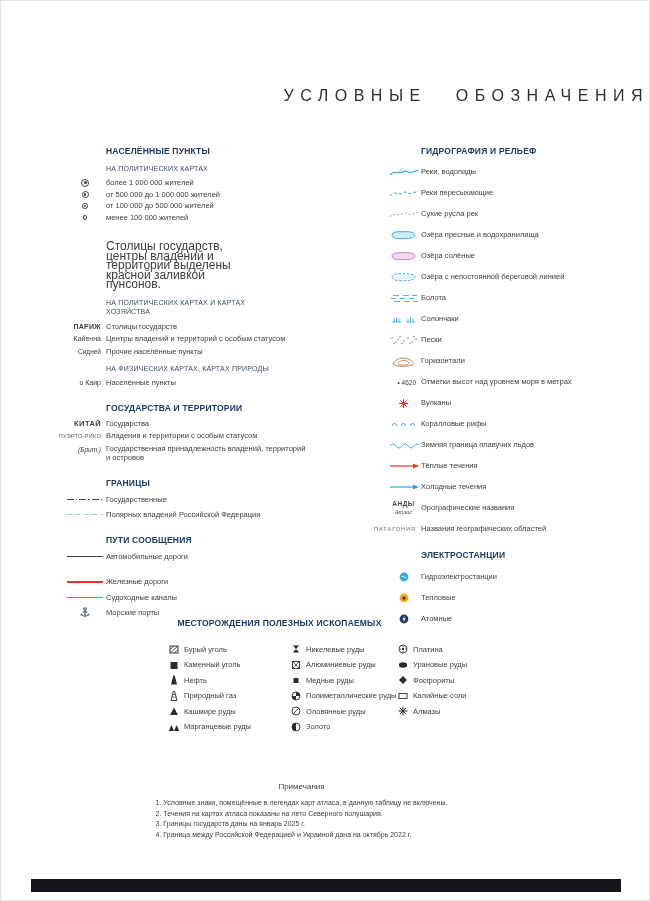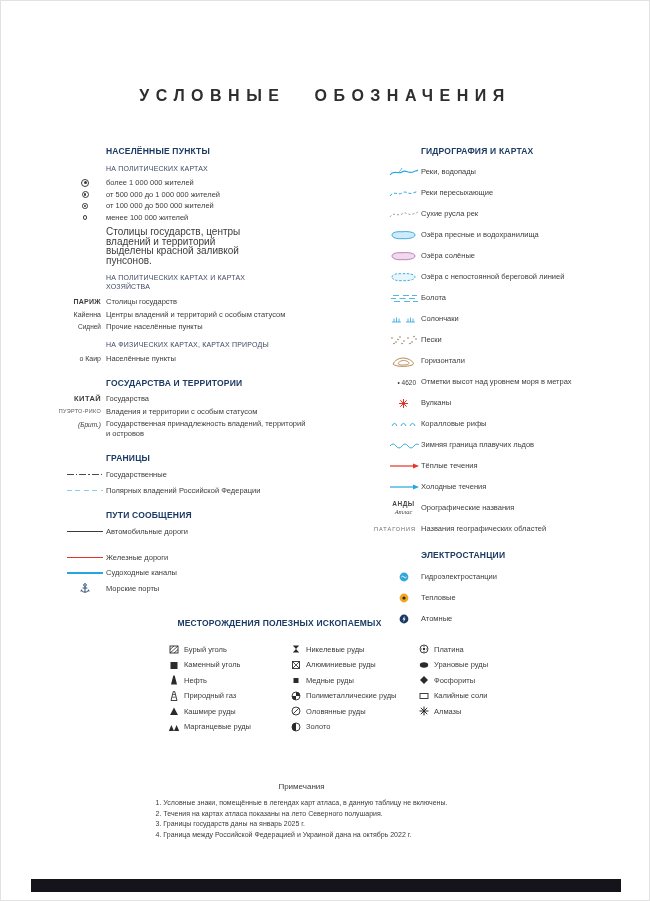--- a/index.html
+++ b/index.html
@@ -1,21 +1,21 @@
 <!DOCTYPE html>
 <html><head>
 <meta charset="utf-8">
 <style>
   * { margin:0; padding:0; box-sizing:border-box; }
   html,body { background:#f4f4f4; }
   body { font-family:"Liberation Sans", sans-serif; }
   .page { position:relative; width:650px; height:901px; background:#fff; border:1px solid #e2e2e2; overflow:hidden; margin:0 auto; }
 
-  .title { position:absolute; top:86px; left:0; right:0; text-align:center;
-           font-size:16px; font-weight:bold; letter-spacing:6.5px; word-spacing:18px; color:#2e2e2e; }
+  .title { position:absolute; top:86px; left:0; right:0; text-align:right;
+           font-size:16px; font-weight:normal; letter-spacing:6.5px; word-spacing:18px; color:#2e2e2e; }
 
   .col { position:absolute; top:145px; }
   .col-left  { left:63px;  width:288px; }
   .col-right { left:385px; width:232px; }
 
   .sec { margin-top:0; }
   .sec-h { font-size:8.5px; font-weight:bold; color:#1c3a63; letter-spacing:.2px; line-height:10px; }
   .col-left  .sec-h { margin-left:42px; }
   .col-right .sec-h { margin-left:35px; }
   .mt16 { margin-top:15px; }
@@ -27,21 +27,21 @@
   .col-left  .row { margin-top:3px; }
   .col-left  .row.tight { margin-top:2px; }
   .col-right .row { margin-bottom:5px; min-height:16px; }
   .sym { flex:none; display:flex; align-items:center; justify-content:center; }
   .col-left  .sym { width:42px; }
   .col-right .sym { width:35px; }
   .sym-txt { justify-content:flex-end; padding-right:5px; white-space:nowrap; text-align:right; }
   .row.top .sym { padding-top:2px; }
   .lbl { font-size:7.5px; color:#3c3c3c; line-height:9.5px; }
 
-  .note-par { margin:5px 0 0 42px; width:152px; font-size:10px; line-height:9.5px; color:#3c3c3c; }
+  .note-par { margin:20px 0 0 42px; width:152px; font-size:12px; line-height:9.5px; color:#3c3c3c; }
 
   
   .cc { display:inline-block; border:1px solid #3c3c3c; border-radius:50%; background:#fff; position:relative; }
   .cc::after { content:""; position:absolute; inset:0; margin:auto; border-radius:50%; background:#3c3c3c; }
   .cc-xl { width:8.5px; height:8.5px; } .cc-xl::after { width:3px; height:3px; }
   .cc-lg { width:7px;   height:7px; }   .cc-lg::after { width:2.5px; height:2.5px; }
   .cc-md { width:5.5px; height:5.5px; } .cc-md::after { width:2px; height:2px; }
   .cc-sm { width:4.5px; height:4.5px; } .cc-sm::after { display:none; }
 
   
@@ -66,21 +66,21 @@
   .ln-road   { background:#3c3c3c; }
   .ln-rail   { height:1.5px; background:#e5332a; }
   .ln-canal  { height:1.5px; background:#27a5dd; }
 
   
   .minerals { position:absolute; top:617px; left:0; width:557px; }
   .minerals .sec-h { text-align:center; margin:0 0 11px 0; }
   .min-col { position:absolute; top:25px; }
   .min-col1 { left:166px; width:118px; }
   .min-col2 { left:288px; width:130px; }
-  .min-col3 { left:416px; width:115px; }
+  .min-col3 { left:395px; width:115px; }
   .min-row { display:flex; align-items:center; margin-bottom:3.5px; min-height:12px; }
   .min-sym { width:14px; flex:none; display:flex; justify-content:center; align-items:center; }
   .min-lbl { font-size:7.5px; color:#3c3c3c; margin-left:3px; }
 
   
   .notes { position:absolute; top:781px; left:0; width:601px; text-align:center; }
   .notes-h { font-size:8px; color:#3c3c3c; margin-bottom:7px; }
   .notes-list { display:inline-block; text-align:left; }
   .note-line { font-size:7px; color:#3c3c3c; line-height:10.5px; }
 
@@ -225,21 +225,21 @@
           </svg>
         </span>
         <span class="lbl">Морские порты</span>
       </div>
     </div>
   </div>
 
   <div class="col col-right">
 
     <div class="sec">
-      <div class="sec-h" style="margin-bottom:8px">ГИДРОГРАФИЯ И КАРТАХ</div>
+      <div class="sec-h" style="margin-bottom:8px">ГИДРОГРАФИЯ И РЕЛЬЕФ</div>
 
       <div class="row">
         <span class="sym">
           <svg width="30" height="12" viewBox="0 0 30 12">
             <path d="M1 9 C5 3 9 9 13 6 C17 3 19 8 24 6 C26 5 28 5 29 4" fill="none" stroke="#27a5dd" stroke-width="1.1"></path>
             <path d="M9 7 C11 5 12 4 13 2" fill="none" stroke="#27a5dd" stroke-width="0.8"></path>
           </svg>
         </span>
         <span class="lbl">Реки, водопады</span>
       </div>

